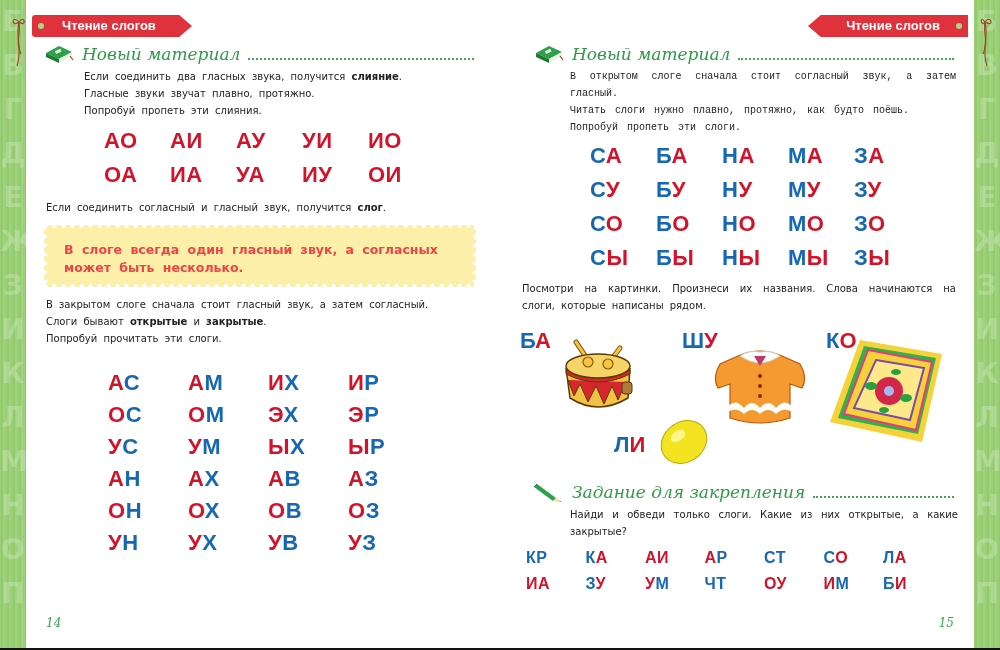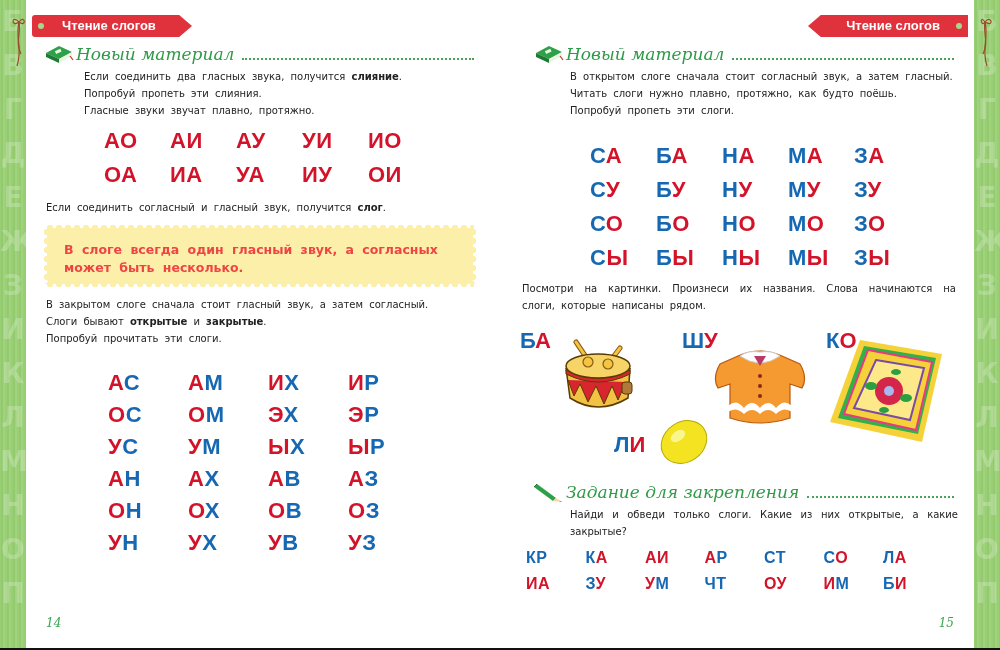--- a/index.html
+++ b/index.html
@@ -23,21 +23,21 @@
     font-family: "Liberation Sans", sans-serif; font-weight: bold; font-size: 13px; line-height: 22px; }
   .banner.left { left: 6px; width: 160px; padding-left: 30px; clip-path: polygon(0 0, 92% 0, 100% 50%, 92% 100%, 0 100%); border-radius: 3px 0 0 3px; }
   .banner.right { right: 6px; width: 160px; padding-left: 30px; clip-path: polygon(8% 0, 100% 0, 100% 100%, 8% 100%, 0 50%); }
   .banner .dot { position: absolute; top: 8px; width: 6px; height: 6px; border-radius: 50%; background: #a7d88a; }
   .banner.left .dot { left: 6px; }
   .banner.right .dot { right: 6px; }
   .ribbon { position: absolute; top: 8px; width: 14px; height: 60px; }
   .ribbon.left { left: 4px; }
 
   .section-head { position: absolute; display: flex; align-items: center; height: 24px; }
-  .section-head .title { font-family: "DejaVu Serif", serif; font-style: italic; color: #2f9a47; font-size: 17px; white-space: nowrap; margin-left: 2px; }
+  .section-head .title { font-family: "DejaVu Serif", serif; font-style: italic; color: #2f9a47; font-size: 17px; white-space: nowrap; margin-left: 8px; }
   .section-head .dots { flex: 1; border-bottom: 2px dotted #4aa35b; margin-left: 8px; height: 12px; }
 
   .para { position: absolute; font-size: 10px; line-height: 17px; color: #222; text-align: justify; word-spacing: 3px; }
   .para b { font-weight: bold; }
 
   .syl-grid { position: absolute; display: grid; font-family: "Liberation Sans", sans-serif; font-weight: bold; font-size: 22px; }
   .syl { white-space: nowrap; letter-spacing: 0.5px; }
   .r { color: #d3132a; }
   .b { color: #1668b3; }
   .note-wrap { position: absolute; }
@@ -115,22 +115,22 @@
         <path d="M15 15 L28 8 L28 12 L15 19 Z" fill="#e8f5e0"></path>
         <rect x="11" y="6" width="6" height="3" fill="#e8f5e0" transform="rotate(-25 14 7)"></rect>
         <path d="M26 12 L29 16" stroke="#c0392b" stroke-width="1.2"></path>
       </svg>
       <span class="title">Новый материал</span>
       <span class="dots"></span>
     </div>
 
     <div class="para" style="left:58px;top:68px;width:390px;">
       <div><span>Если соединить два гласных звука, получится </span><b>слияние</b><span>.</span></div>
+      <div>Гласные звуки звучат плавно, протяжно.</div>
       <div>Попробуй пропеть эти слияния.</div>
-      <div>Гласные звуки звучат плавно, протяжно.</div>
     </div>
 
     <div class="syl-grid" id="vowel-grid" style="left:78px;top:128px;grid-template-columns:repeat(5,66px);row-gap:8px;">
         <span class="syl r">АО</span>
         <span class="syl r">АИ</span>
         <span class="syl r">АУ</span>
         <span class="syl r">УИ</span>
         <span class="syl r">ИО</span>
         <span class="syl r">ОА</span>
         <span class="syl r">ИА</span>
@@ -206,21 +206,21 @@
         <path d="M2 9 L15 2 L28 8 L15 15 Z" fill="#2ea04a"></path>
         <path d="M2 9 L15 15 L15 19 L2 13 Z" fill="#1f7a35"></path>
         <path d="M15 15 L28 8 L28 12 L15 19 Z" fill="#e8f5e0"></path>
         <rect x="11" y="6" width="6" height="3" fill="#e8f5e0" transform="rotate(-25 14 7)"></rect>
         <path d="M26 12 L29 16" stroke="#c0392b" stroke-width="1.2"></path>
       </svg>
       <span class="title">Новый материал</span>
       <span class="dots"></span>
     </div>
 
-    <div class="para" style="left:70px;top:68px;width:386px;">
+    <div class="para" style="left:70px;top:68px;width:386px;font-family:Liberation Mono, monospace;">
       <div>В открытом слоге сначала стоит согласный звук, а затем гласный.</div>
       <div>Читать слоги нужно плавно, протяжно, как будто поёшь.</div>
       <div>Попробуй пропеть эти слоги.</div>
     </div>
 
     <div class="syl-grid" id="open-grid" style="left:90px;top:143px;grid-template-columns:repeat(5,66px);row-gap:8px;">
         <span class="syl"><span class="b">С</span><span class="r">А</span></span>
         <span class="syl"><span class="b">Б</span><span class="r">А</span></span>
         <span class="syl"><span class="b">Н</span><span class="r">А</span></span>
         <span class="syl"><span class="b">М</span><span class="r">А</span></span>

